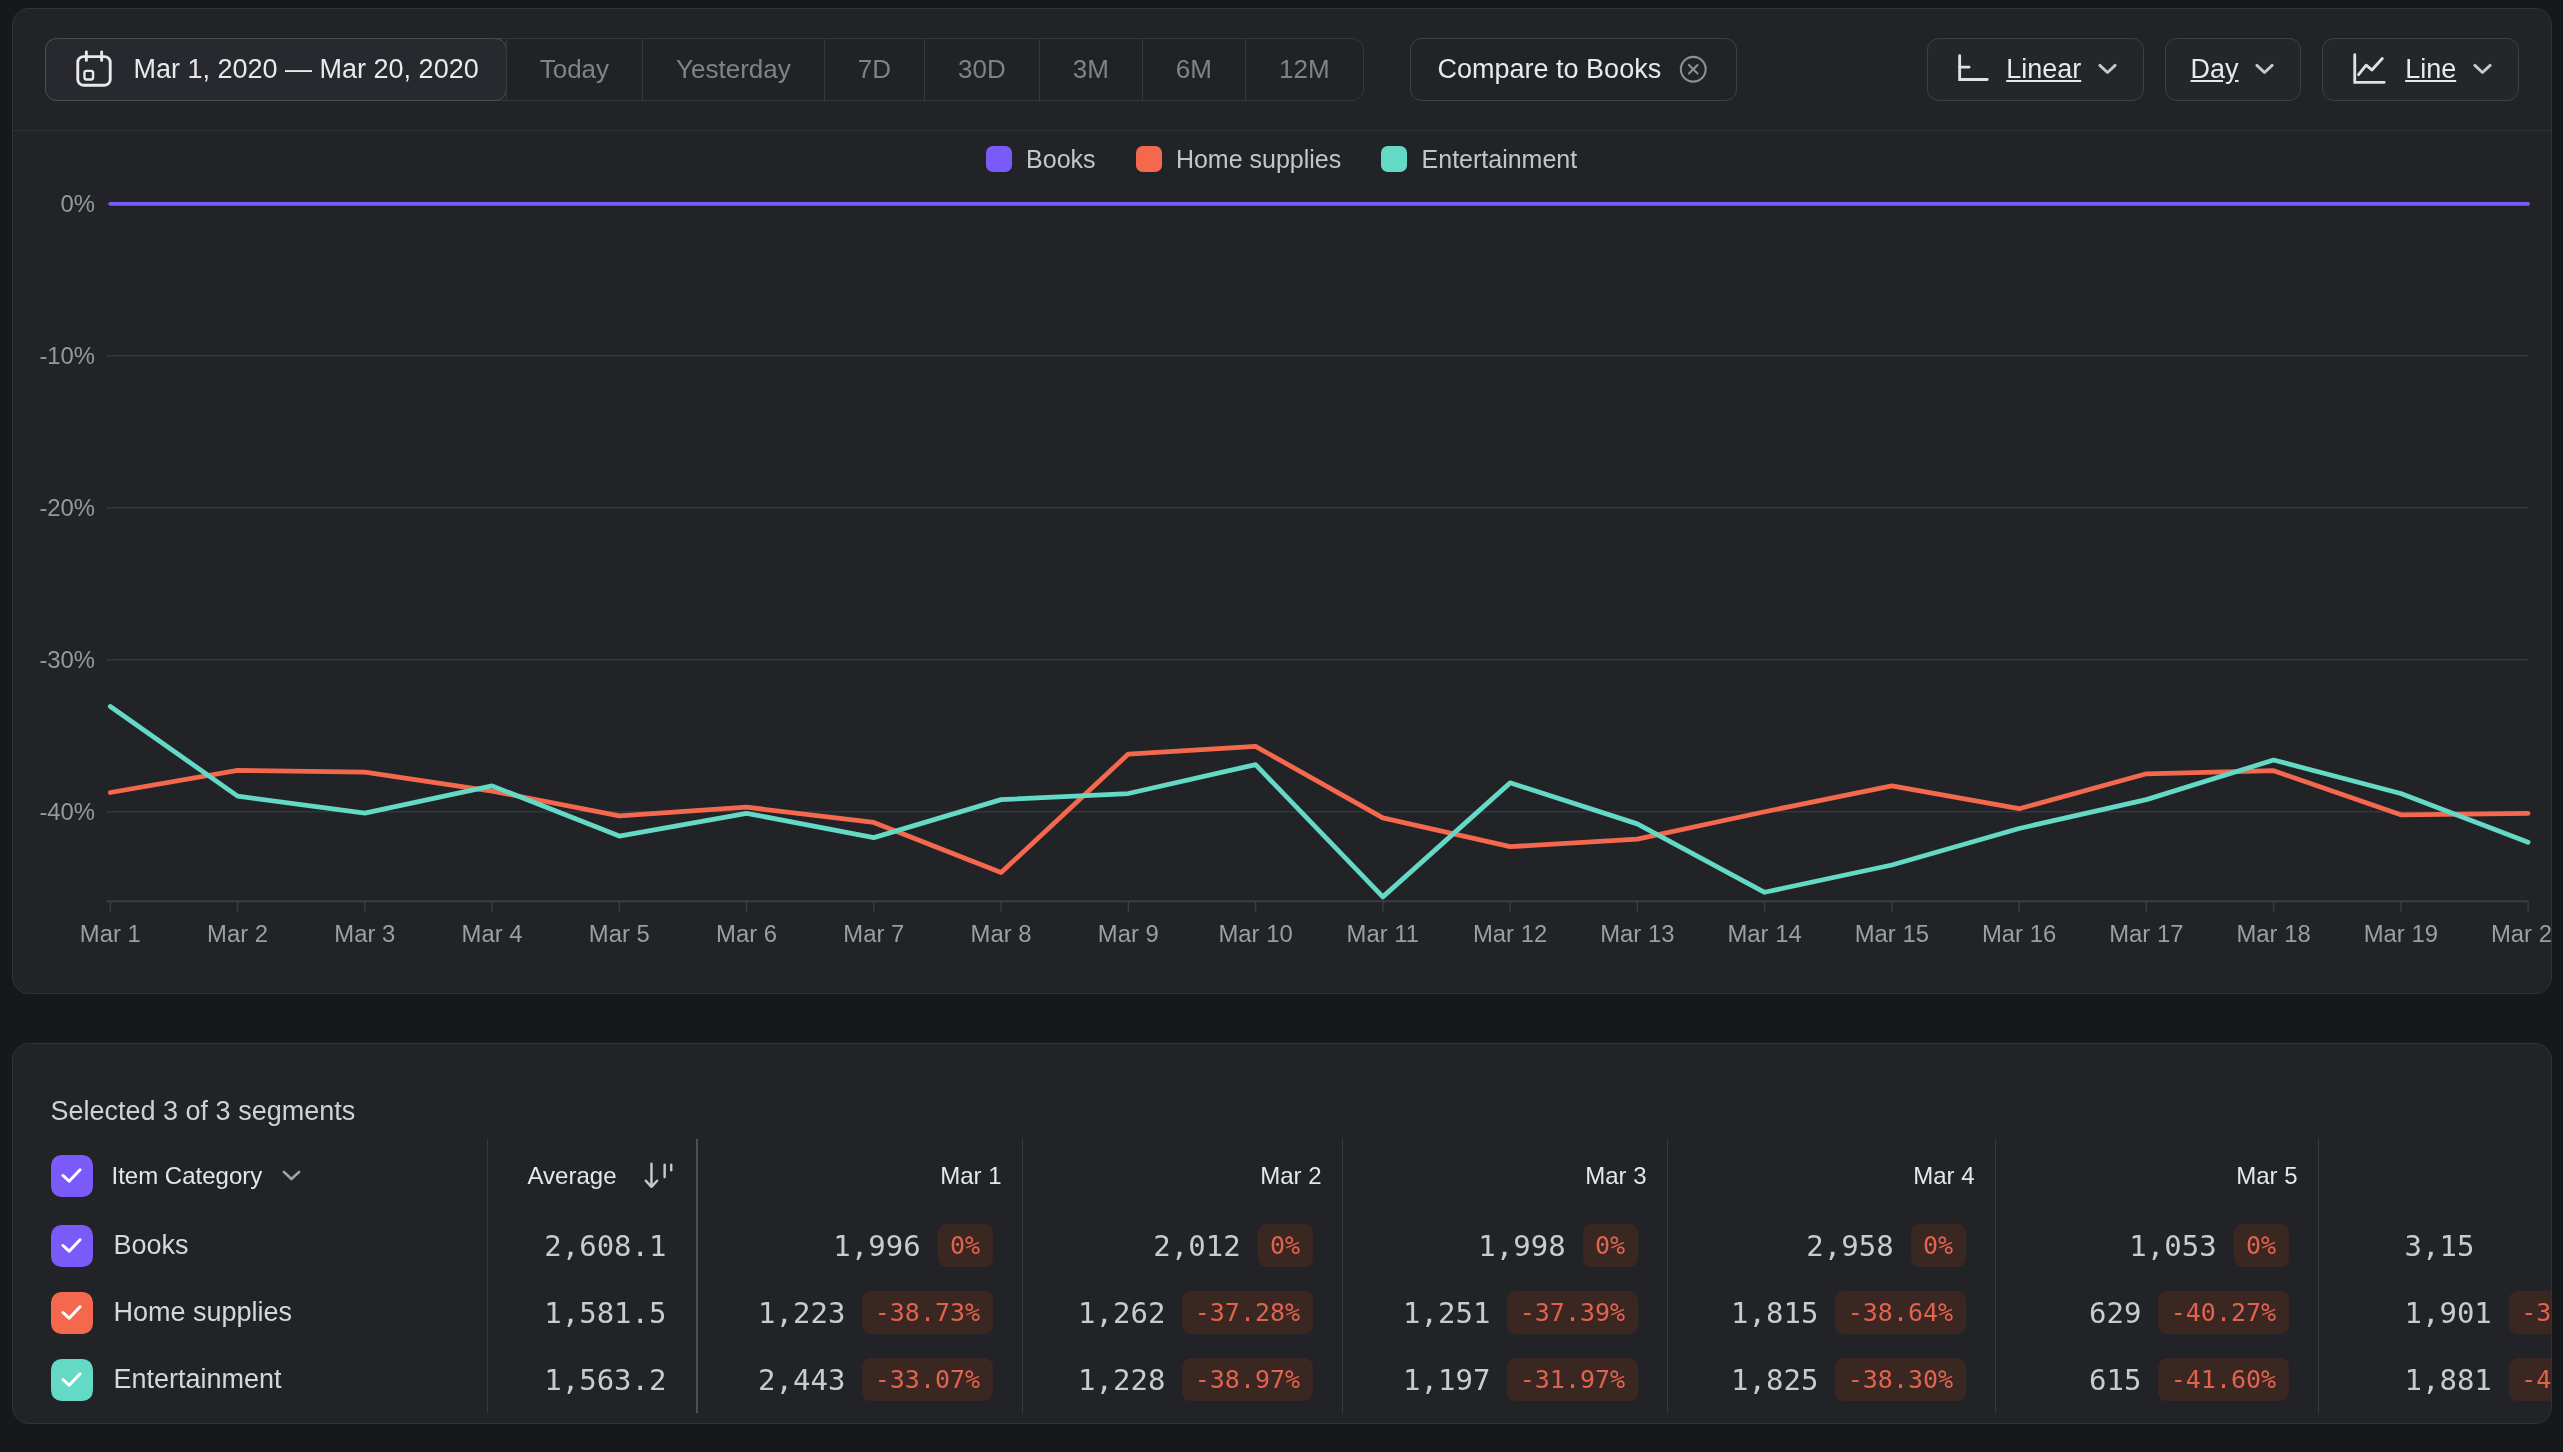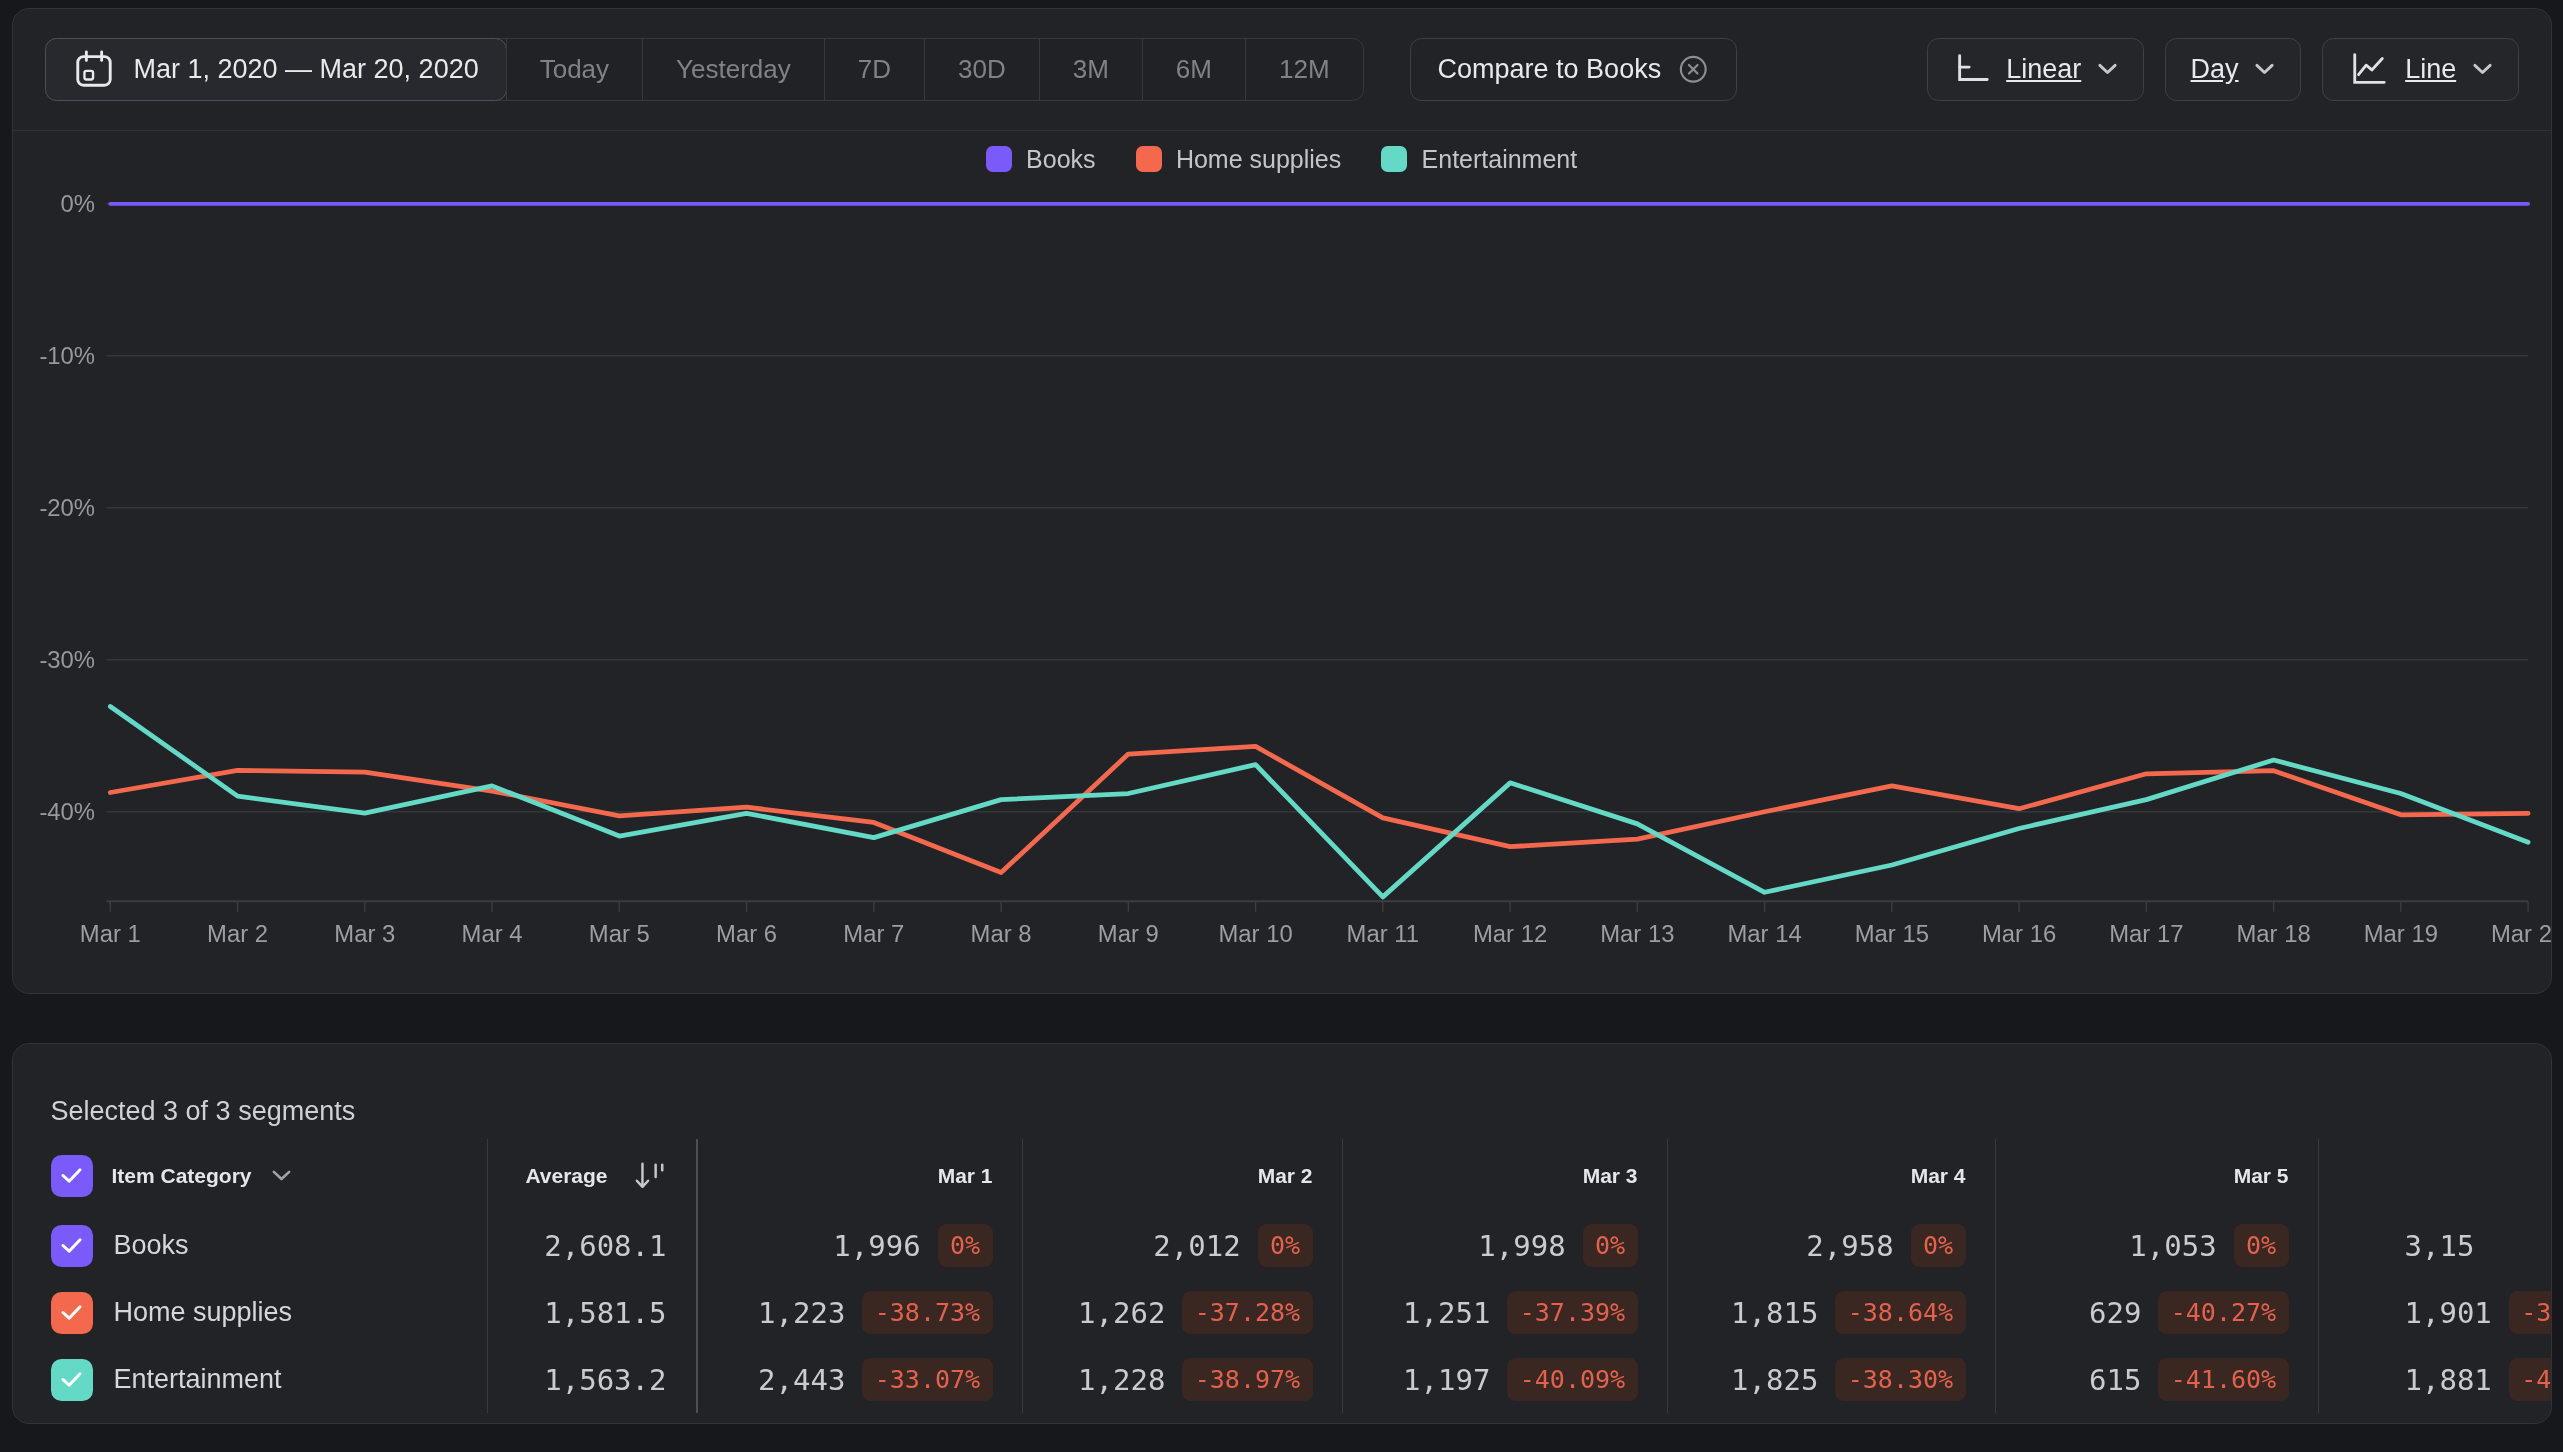--- a/index.html
+++ b/index.html
@@ -69,21 +69,21 @@
     position:absolute; top:95px; left:0;
     display:grid;
     grid-template-columns:474px 209px 326px 320px 325px 328px 323px 311px;
     grid-template-rows:73px 67px 67px 67px;
     width:2617px;
   }
   .vdiv { border-left:1px solid #37393e; }
   .vdiv-strong { border-left:2.9px solid #4b4e54; }
   .hcell {
     display:flex; align-items:center; justify-content:flex-end;
-    padding-right:29px; color:#e4e6e8; font-size:21px; font-weight:700;
+    padding-right:20px; color:#e4e6e8; font-size:24px; font-weight:400;
   }
   .hcell.first { justify-content:flex-start; padding-left:38px; gap:19px; }
   .hcell.avg { gap:25px;text-align:center; }
   .cell {
     display:flex; align-items:center; justify-content:flex-end;
     padding-right:29px; gap:17px;
   }
   .cell.first { justify-content:flex-start; padding-left:38px; gap:21px; }
   .cell.partial { justify-content:flex-start; padding-left:86px; }
   .num { font-family:"DejaVu Sans Mono", monospace; font-size:29px; color:#c9ccce; }
@@ -376,21 +376,21 @@
       <div class="cell vdiv-strong">
         <span class="num">2,443</span>
         <span class="badge">-33.07%</span>
       </div>
       <div class="cell vdiv">
         <span class="num">1,228</span>
         <span class="badge">-38.97%</span>
       </div>
       <div class="cell vdiv">
         <span class="num">1,197</span>
-        <span class="badge">-40.09%</span>
+        <span class="badge">-31.97%</span>
       </div>
       <div class="cell vdiv">
         <span class="num">1,825</span>
         <span class="badge">-38.30%</span>
       </div>
       <div class="cell vdiv">
         <span class="num">615</span>
         <span class="badge">-41.60%</span>
       </div>
       <div class="cell partial vdiv">

